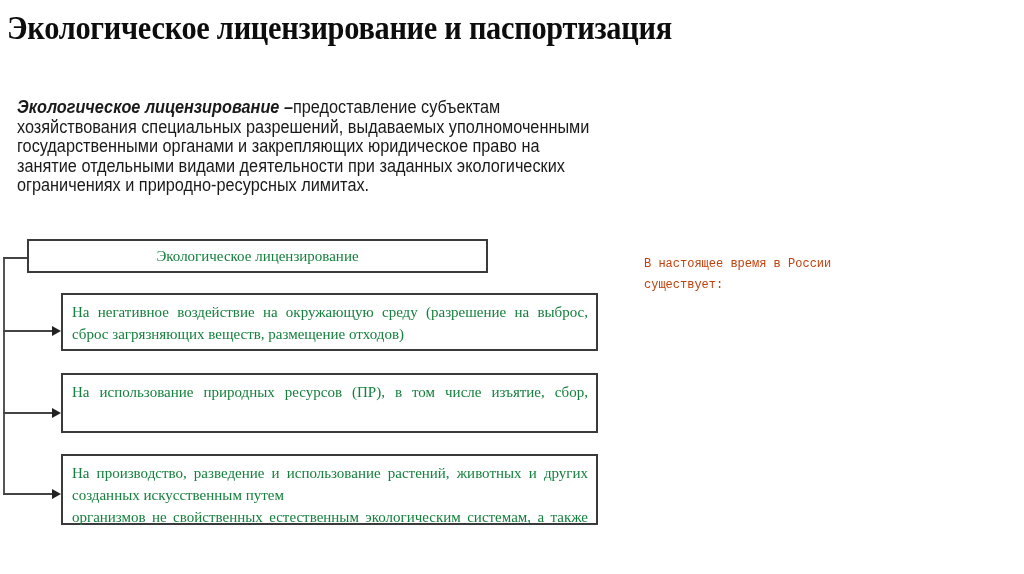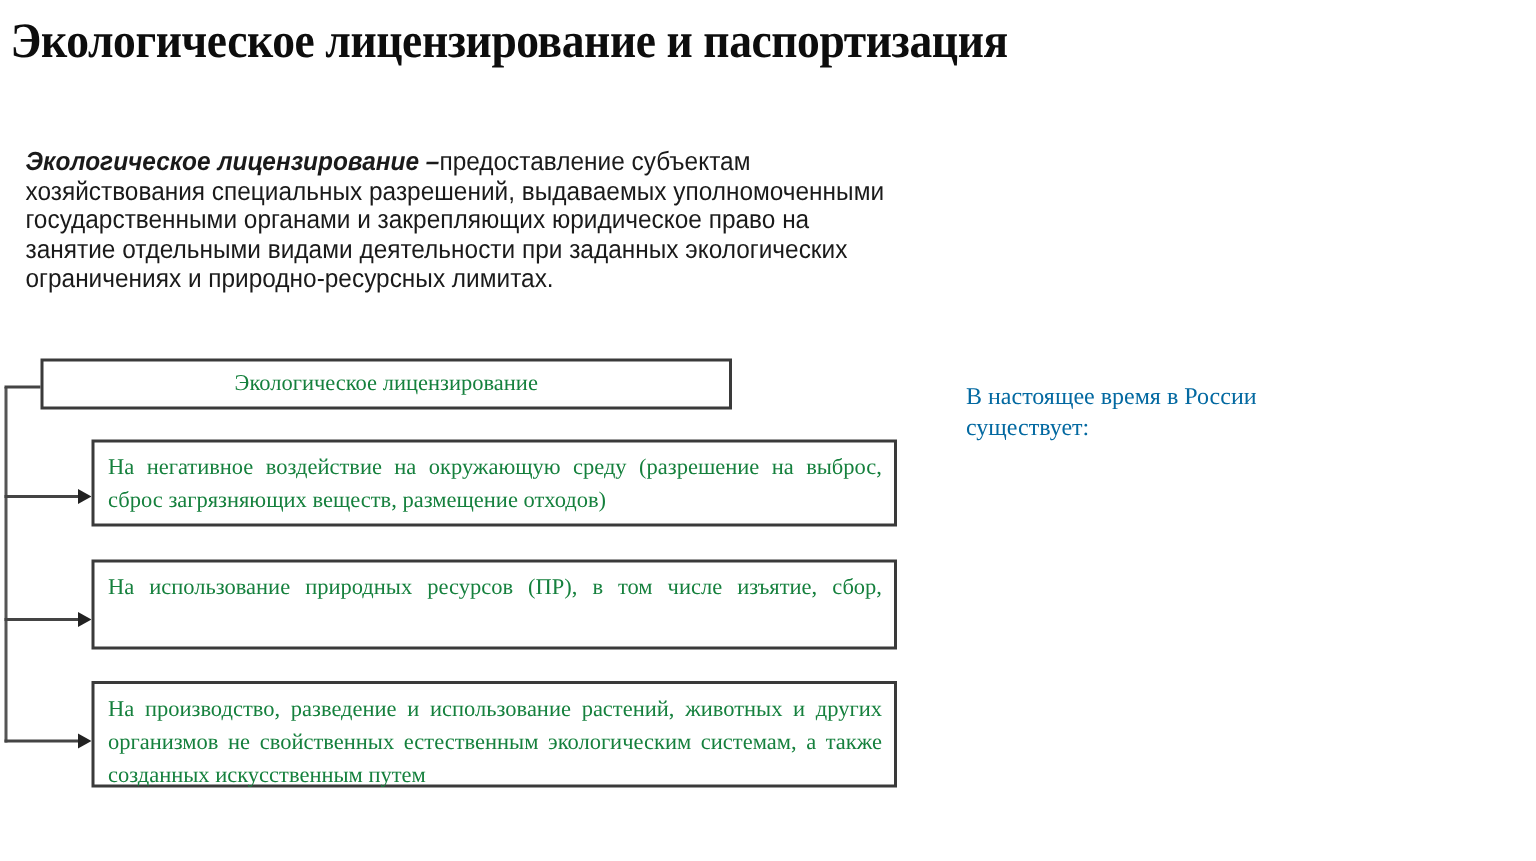--- a/index.html
+++ b/index.html
@@ -113,23 +113,23 @@
       border-left: 9px solid #222222;
       left: 52px;
     }
 
     
     .right-panel {
       position: absolute;
       left: 644px;
       top: 254px;
       width: 340px;
-      font-family: Liberation Serif, serif;
-      font-size: 16px;
-      color: #0369a1;
+      font-family: Liberation Mono, monospace;
+      font-size: 12px;
+      color: #c2410c;
     }
     .right-panel .intro {
       margin: 0 0 16px 0;
       line-height: 21px;
     }
     .right-panel ul {
       list-style: none;
       margin: 0;
       padding: 0;
     }
@@ -180,20 +180,20 @@
   <div class="hline arrow-line" style="top:412px;"></div>
   <div class="arrow-head" style="top:408px;"></div>
   <div class="box child-box b2">
     <p style="text-align-last:justify;">На использование природных ресурсов (ПР), в том числе изъятие, сбор,</p>
   </div>
 
   <div class="hline arrow-line" style="top:493px;"></div>
   <div class="arrow-head" style="top:489px;"></div>
   <div class="box child-box b3">
     <p style="text-align-last:justify;">На производство, разведение и использование растений, животных и других</p>
+    <p>созданных искусственным путем</p>
     <p style="text-align-last:justify;">организмов не свойственных естественным экологическим системам, а также</p>
-    <p>созданных искусственным путем</p>
   </div>
 </div>
 
 <div class="right-panel">
   <p class="intro" style="width:200px;">В настоящее время в России существует:</p>
 </div>
 
 </body></html>

